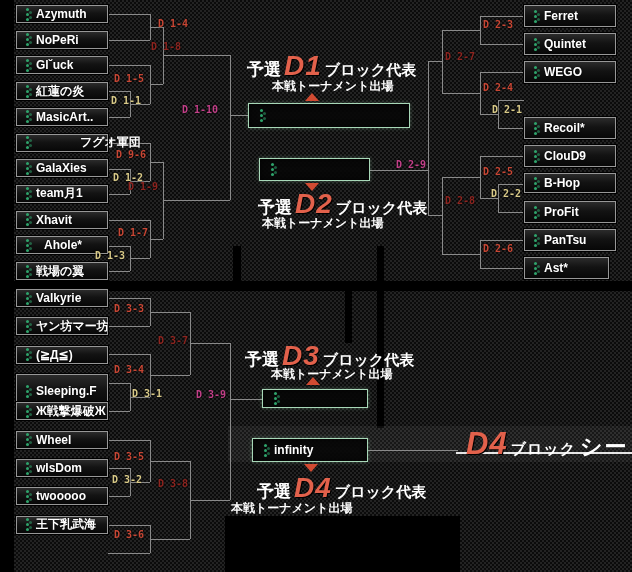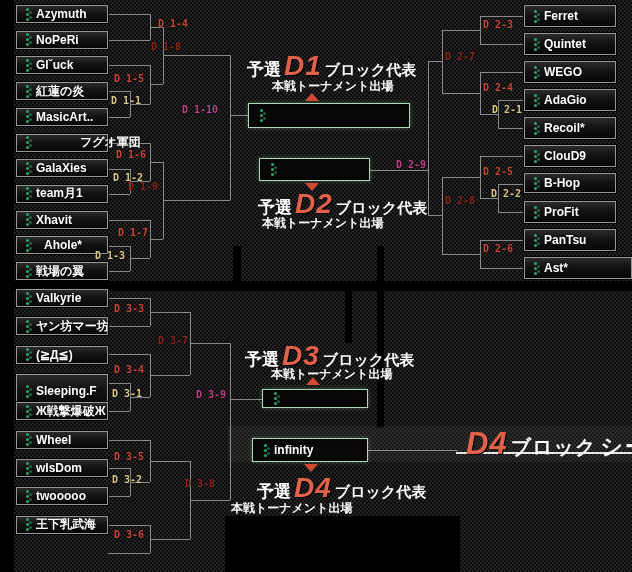--- a/index.html
+++ b/index.html
@@ -41,21 +41,21 @@
   .hd{position:absolute;z-index:2;display:flex;align-items:baseline;white-space:nowrap;color:#fff;}
   .hd .pre{font-size:17px;font-weight:bold;}
   .hd .blk{font-size:28px;font-weight:800;font-style:italic;color:#e2614b;margin:0 3px;letter-spacing:1px;text-shadow:1px 1px 0 #000;}
   .hd .suf{font-size:15px;font-weight:bold;}
   .sub{position:absolute;z-index:2;font-size:12px;font-weight:bold;color:#fff;white-space:nowrap;}
   .tri{position:absolute;z-index:2;width:0;height:0;border-left:7px solid transparent;border-right:7px solid transparent;}
   .tri.up{border-bottom:8px solid #d14b32;}
   .tri.down{border-top:8px solid #d14b32;}
   .seed{position:absolute;z-index:2;display:flex;align-items:baseline;white-space:nowrap;color:#fff;}
   .seed .blk{font-size:31px;font-weight:800;font-style:italic;color:#e2614b;letter-spacing:1px;text-shadow:1px 1px 0 #000;}
-  .seed .mid{font-size:20px;font-weight:bold;letter-spacing:1px;margin-left:3px;}
+  .seed .mid{font-size:15px;font-weight:bold;letter-spacing:1px;margin-left:3px;}
   .seed .tail{font-size:22px;font-weight:bold;letter-spacing:2px;margin-left:4px;}
 </style>
 </head>
 <body>
 
 <div id="stage">
 
   <div class="gutter" style="left:0;top:0;width:14px;height:572px;"></div>
   <div class="gutter" style="left:0;top:281px;width:632px;height:10px;"></div>
   <div class="gutter" style="left:233px;top:246px;width:8px;height:35px;"></div>
@@ -175,45 +175,41 @@
     <span class="team-name">Ferret</span>
   </div>
     <div class="team-box" style="left: 524px; top: 33px; width: 92px; height: 22px;">
     <span class="team-icon"></span>
     <span class="team-name">Quintet</span>
   </div>
     <div class="team-box" style="left: 524px; top: 61px; width: 92px; height: 22px;">
     <span class="team-icon"></span>
     <span class="team-name">WEGO</span>
   </div>
-    <div class="team-box" style="left: 524px; top: 89px; width: 92px; height: 22px;">
-    <span class="team-icon"></span>
-    <span class="team-name">AdaGio</span>
-  </div>
     <div class="team-box" style="left: 524px; top: 117px; width: 92px; height: 22px;">
     <span class="team-icon"></span>
     <span class="team-name">Recoil*</span>
   </div>
     <div class="team-box" style="left: 524px; top: 145px; width: 92px; height: 22px;">
     <span class="team-icon"></span>
     <span class="team-name">ClouD9</span>
   </div>
     <div class="team-box" style="left: 524px; top: 173px; width: 92px; height: 20px;">
     <span class="team-icon"></span>
     <span class="team-name">B-Hop</span>
   </div>
     <div class="team-box" style="left: 524px; top: 201px; width: 92px; height: 22px;">
     <span class="team-icon"></span>
     <span class="team-name">ProFit</span>
   </div>
     <div class="team-box" style="left: 524px; top: 229px; width: 92px; height: 22px;">
     <span class="team-icon"></span>
     <span class="team-name">PanTsu</span>
   </div>
-    <div class="team-box" style="left: 524px; top: 257px; width: 108px; height: 22px;">
+    <div class="team-box" style="left: 524px; top: 257px; width: 85px; height: 22px;">
     <span class="team-icon"></span>
     <span class="team-name">Ast*</span>
   </div>
     <div class="team-box" style="left: 16px; top: 289px; width: 92px; height: 18px;">
     <span class="team-icon"></span>
     <span class="team-name">Valkyrie</span>
   </div>
     <div class="team-box" style="left: 16px; top: 317.3px; width: 92px; height: 18px;">
     <span class="team-icon"></span>
     <span class="team-name">ヤン坊マー坊</span>
@@ -244,36 +240,36 @@
   </div>
     <div class="team-box" style="left: 16px; top: 515.6px; width: 92px; height: 18px;">
     <span class="team-icon"></span>
     <span class="team-name">王下乳武海</span>
   </div>
     <span class="match-label" style="left: 111px; top: 95px; color: rgb(216, 201, 135);">D 1-1</span>
     <span class="match-label" style="left: 113px; top: 172px; color: rgb(216, 201, 135);">D 1-2</span>
     <span class="match-label" style="left: 95px; top: 250px; color: rgb(216, 201, 135);">D 1-3</span>
     <span class="match-label" style="left: 114px; top: 18px; color: rgb(199, 70, 52); padding-left: 44px;">D 1-4</span>
     <span class="match-label" style="left: 114px; top: 73px; color: rgb(199, 70, 52);">D 1-5</span>
-    <span class="match-label" style="left: 116px; top: 149px; color: rgb(199, 70, 52);">D 1-6</span>
+    <span class="match-label" style="left: 116px; top: 149px; color: rgb(199, 70, 52);">D 9-6</span>
     <span class="match-label" style="left: 118px; top: 227px; color: rgb(199, 70, 52);">D 1-7</span>
     <span class="match-label" style="left: 151px; top: 41px; color: rgb(141, 36, 31);">D 1-8</span>
     <span class="match-label" style="left: 128px; top: 181px; color: rgb(141, 36, 31);">D 1-9</span>
     <span class="match-label" style="left: 182px; top: 104px; color: rgb(194, 63, 136);">D 1-10</span>
     <span class="match-label" style="left: 492px; top: 104px; color: rgb(216, 201, 135);">D 2-1</span>
     <span class="match-label" style="left: 491px; top: 188px; color: rgb(216, 201, 135);">D 2-2</span>
     <span class="match-label" style="left: 483px; top: 19px; color: rgb(199, 70, 52);">D 2-3</span>
     <span class="match-label" style="left: 483px; top: 82px; color: rgb(199, 70, 52);">D 2-4</span>
     <span class="match-label" style="left: 483px; top: 166px; color: rgb(199, 70, 52);">D 2-5</span>
     <span class="match-label" style="left: 483px; top: 243px; color: rgb(199, 70, 52);">D 2-6</span>
     <span class="match-label" style="left: 445px; top: 51px; color: rgb(141, 36, 31);">D 2-7</span>
     <span class="match-label" style="left: 445px; top: 195px; color: rgb(141, 36, 31);">D 2-8</span>
     <span class="match-label" style="left: 396px; top: 159px; color: rgb(194, 63, 136);">D 2-9</span>
-    <span class="match-label" style="left: 112px; top: 388px; color: rgb(216, 201, 135);">D 3-1</span>
+    <span class="match-label" style="left: 112px; top: 388px; color: rgb(216, 201, 135); padding-left: 20px;">D 3-1</span>
     <span class="match-label" style="left: 112px; top: 474px; color: rgb(216, 201, 135);">D 3-2</span>
     <span class="match-label" style="left: 114px; top: 303px; color: rgb(199, 70, 52);">D 3-3</span>
     <span class="match-label" style="left: 114px; top: 364px; color: rgb(199, 70, 52);">D 3-4</span>
     <span class="match-label" style="left: 114px; top: 451px; color: rgb(199, 70, 52);">D 3-5</span>
     <span class="match-label" style="left: 114px; top: 529px; color: rgb(199, 70, 52);">D 3-6</span>
     <span class="match-label" style="left: 158px; top: 335px; color: rgb(141, 36, 31);">D 3-7</span>
-    <span class="match-label" style="left: 158px; top: 478px; color: rgb(141, 36, 31); padding-left: 27px;">D 3-8</span>
+    <span class="match-label" style="left: 158px; top: 478px; color: rgb(141, 36, 31);">D 3-8</span>
     <span class="match-label" style="left: 196px; top: 389px; color: rgb(194, 63, 136);">D 3-9</span>
   </div>
 
 </body></html>

